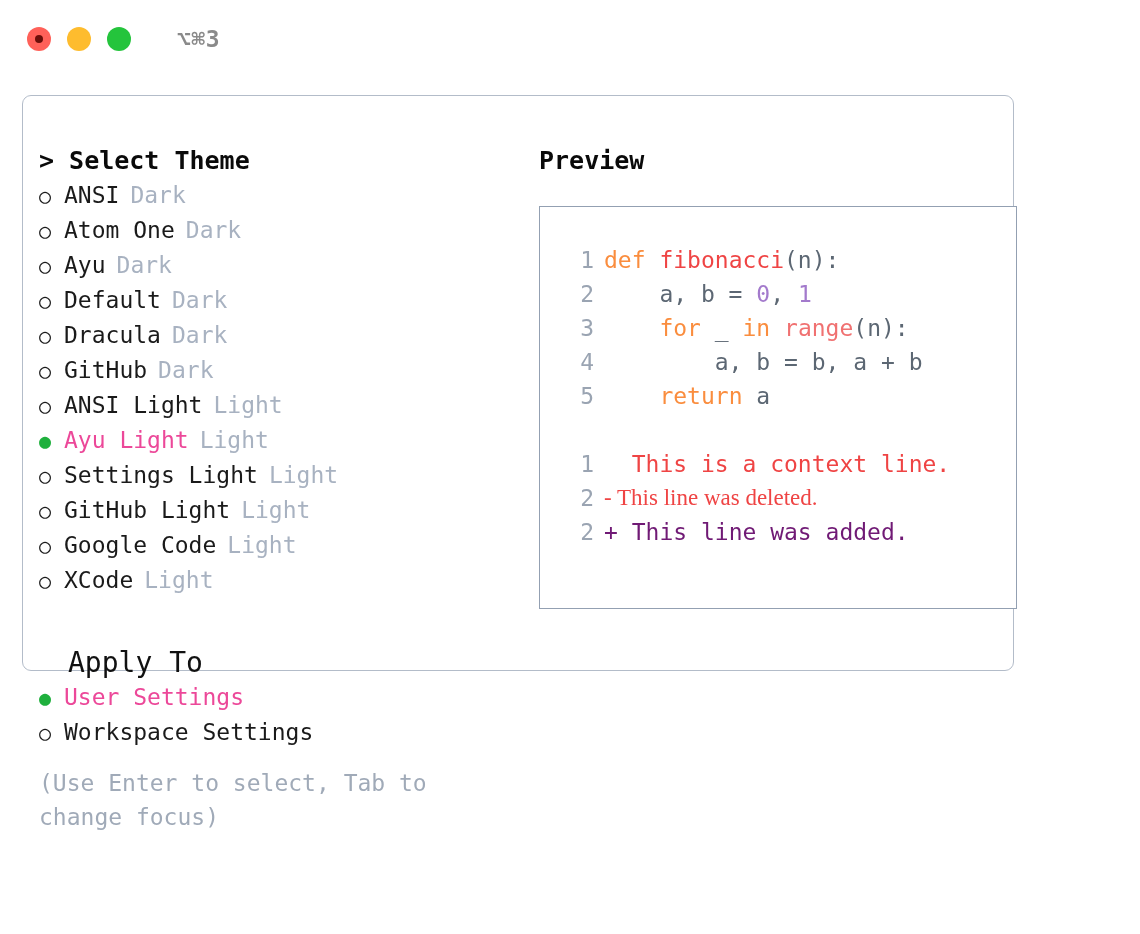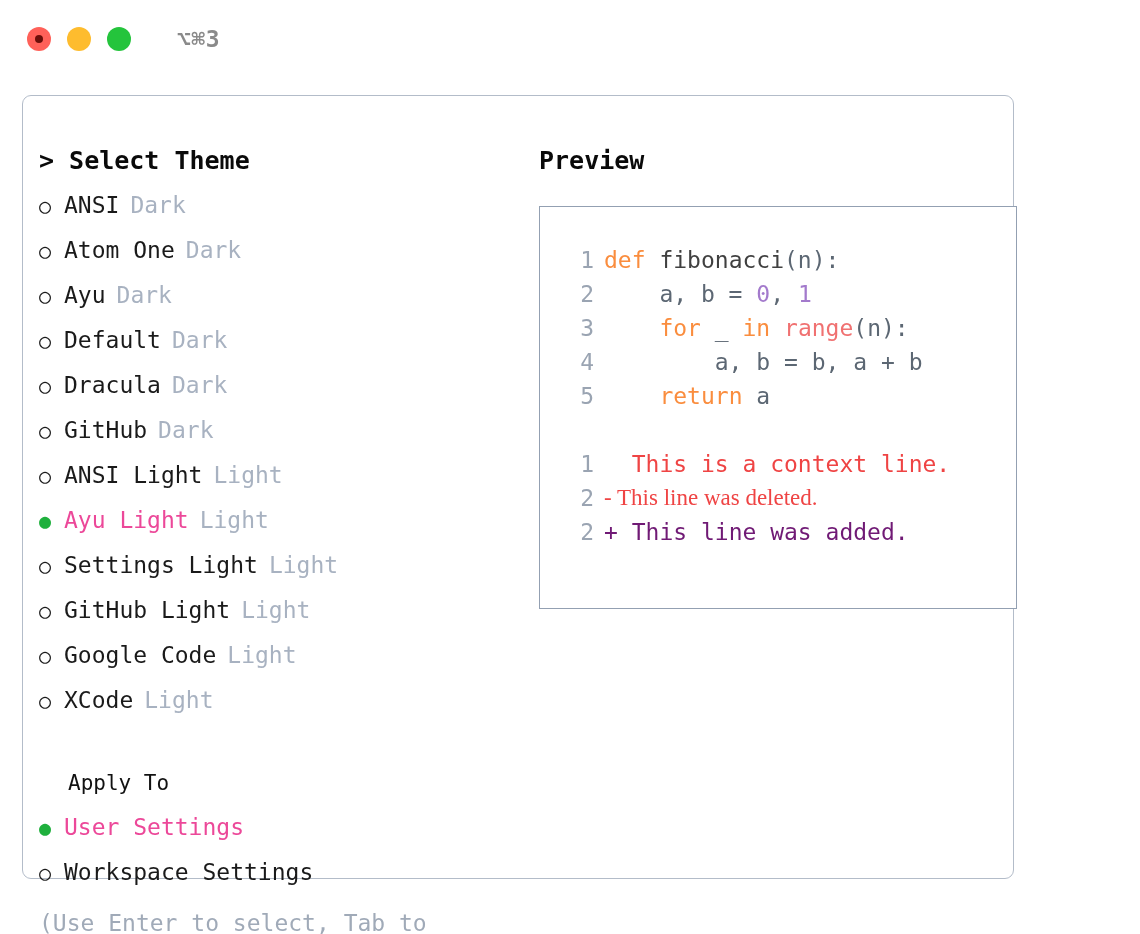--- a/index.html
+++ b/index.html
@@ -61,21 +61,21 @@
     letter-spacing: 0.5px;
     white-space: nowrap;
   }
 
   
   #main-card {
     position: absolute;
     left: 22px;
     top: 95px;
     width: 992px;
-    height: 784px;
+    height: 576px;
     border: 1.6px solid #b3bcc9;
     border-radius: 9px;
     background: #ffffff;
   }
 
   #card-inner {
     position: absolute;
     left: 0; top: 0;
     width: 100%; height: 100%;
     display: flex;
@@ -103,30 +103,30 @@
     font-size: 23px;
     white-space: pre;
   }
   .opt-marker {
     width: 25px;
     flex: none;
     color: #1a1a1a;
     font-size: 20px;
   }
   .opt-marker.selected { color: #1fb03d; }
-  .opt-label { color: #1a1a1a; margin-top: 10px; }
+  .opt-label { color: #1a1a1a; }
   .opt-label.selected { color: #ec4899; }
   .opt-tag {
     color: #a8b2c1;
     margin-left: 11px;
   }
 
   #apply-block { margin-top: 48px; }
   .apply-title {
-    font-size: 21px;
+    font-size: 28px;
     color: #111111;
     line-height: 34px;
     padding-left: 29px;
     white-space: pre;
   }
 
   #help-text {
     margin-top: 16px;
     font-size: 23px;
     line-height: 34px;
@@ -159,21 +159,21 @@
   .lineno {
     width: 36px;
     flex: none;
     text-align: right;
     color: #9aa4b2;
     margin-right: 10px;
   }
   .code-text { white-space: pre; }
 
   .tok-kw    { color: #fa8d3e; }
-  .tok-fn    { color: #404040; }
+  .tok-fn    { color: #ef4444; }
   .tok-num   { color: #a37acc; }
   .tok-builtin { color: #f07171; }
   .tok-plain { color: #5c6773; }
   .tok-punct { color: #5c6773; }
 
   .diff-gap { height: 34px; }
   .diff-context { color: #ef4444; }
   .diff-del     { color: #ef4444; font-family: Liberation Serif, serif; }
   .diff-add     { color: #701a75; }
 </style>

